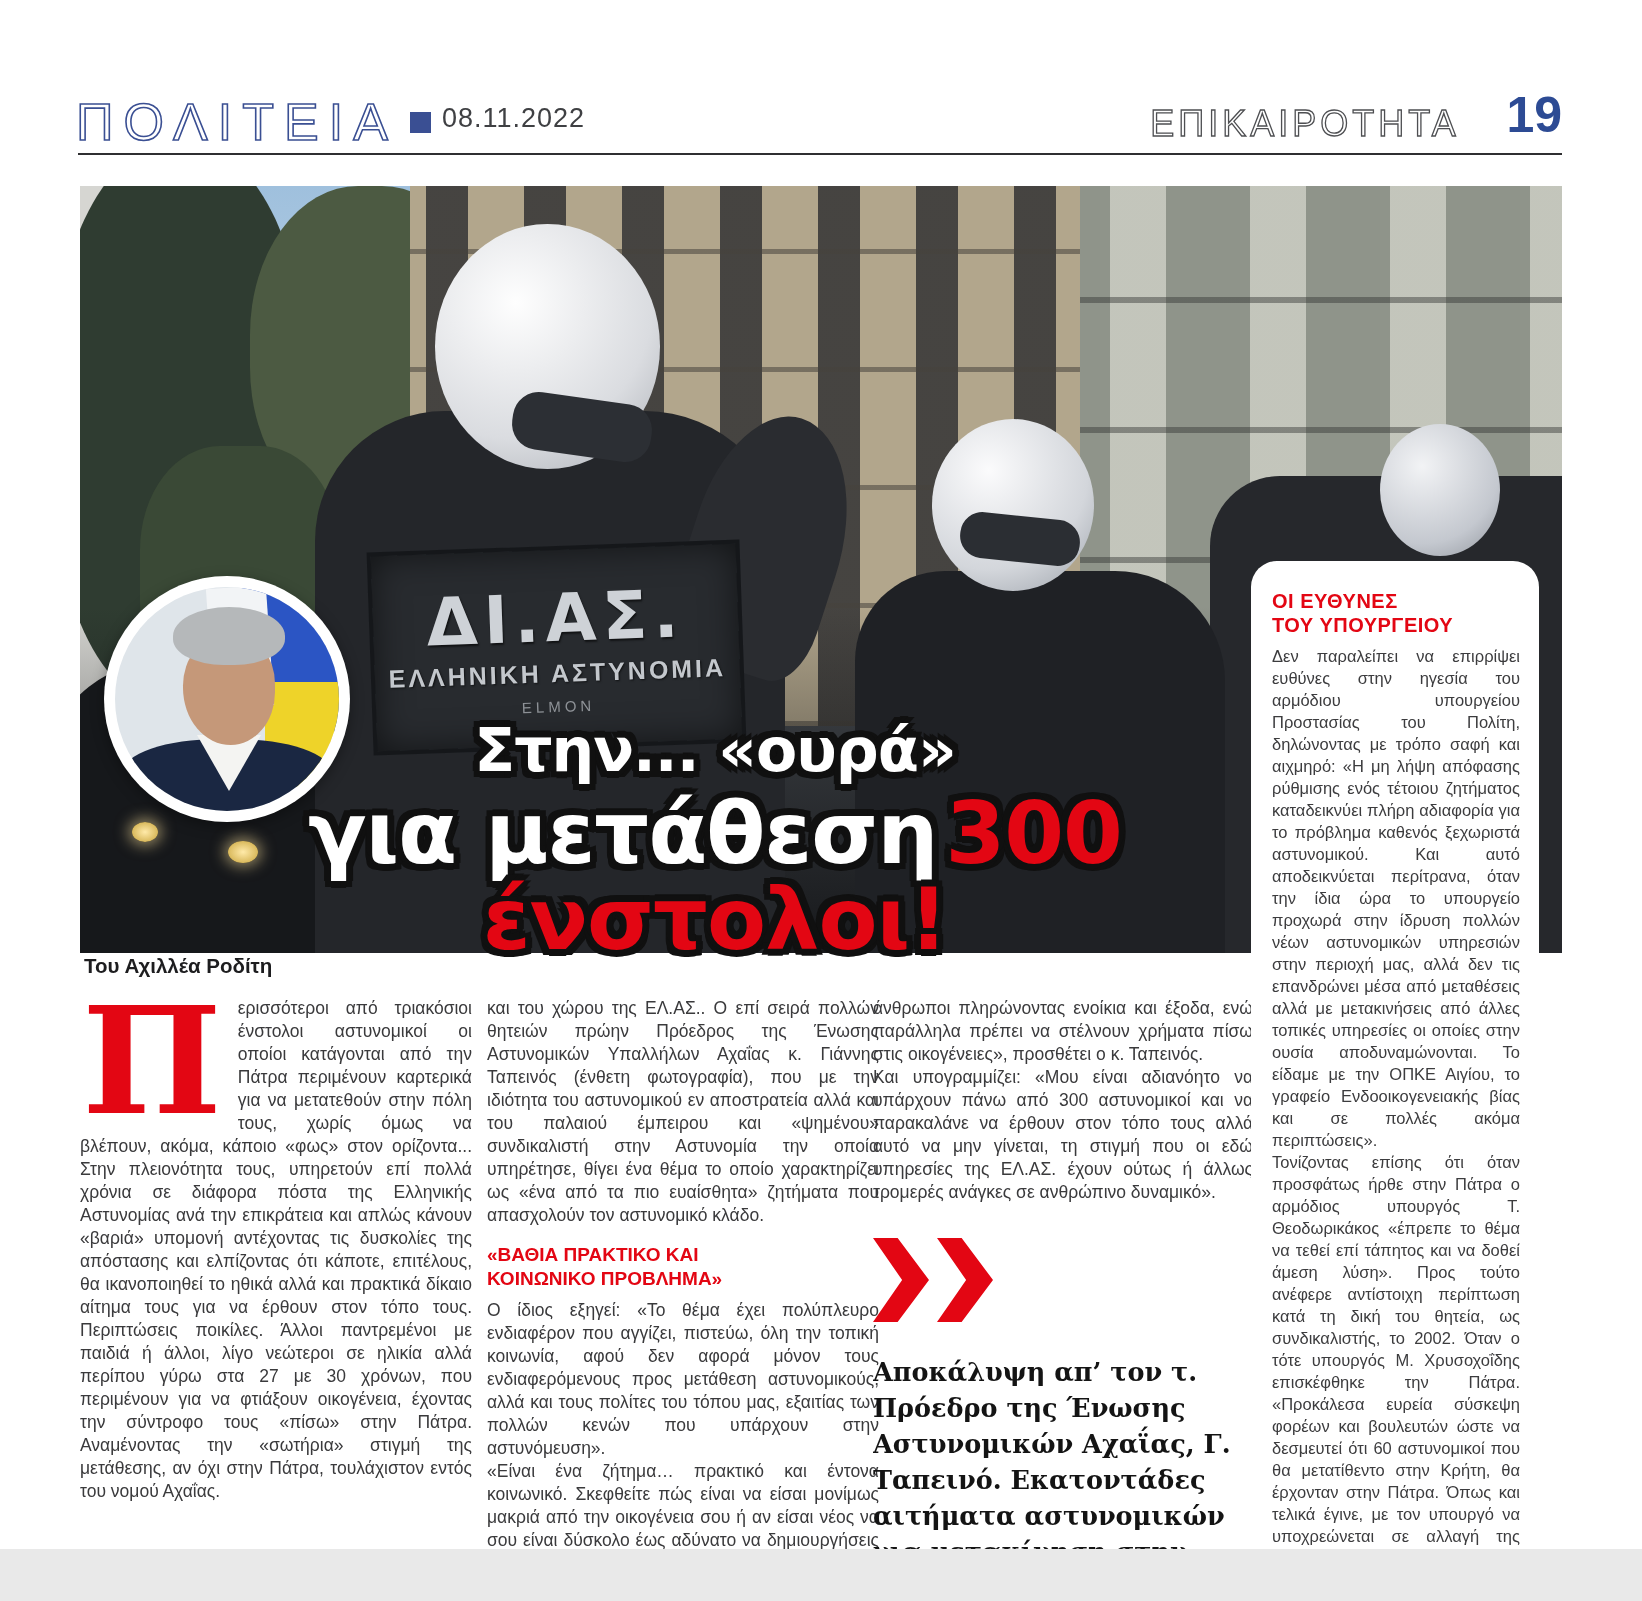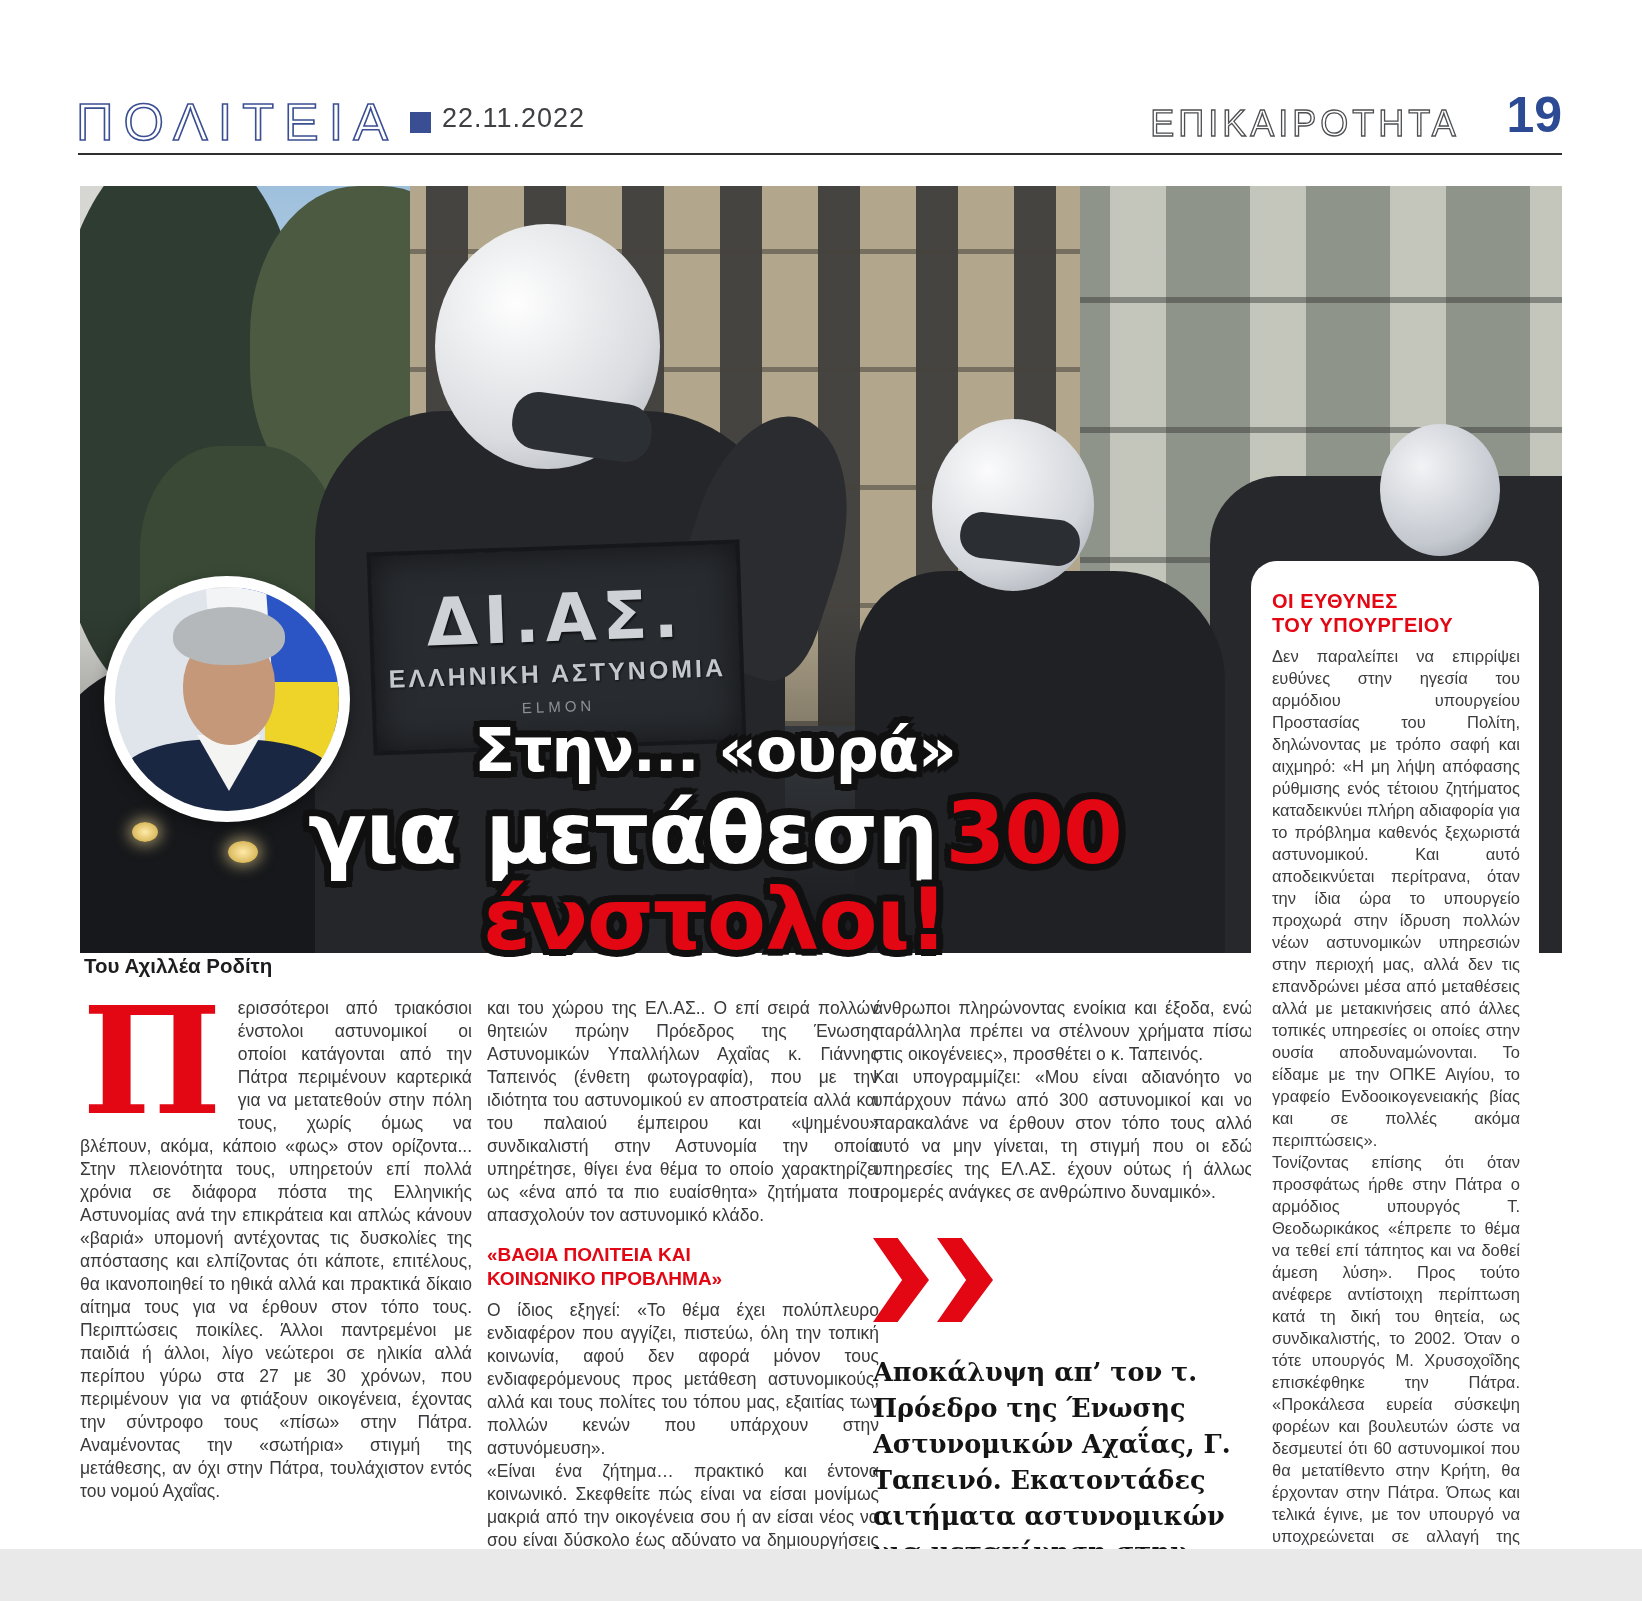--- a/index.html
+++ b/index.html
@@ -129,21 +129,21 @@
     color:#141414; text-align:left;}
   .bottom-rule{position:absolute; left:80px; top:1581px; width:1482px; height:1px; background:#8e8e90;}
 </style>
 </head>
 <body>
 
 <div class="page">
 
   <div class="masthead">ΠΟΛΙΤΕΙΑ</div>
   <span class="date-square"></span>
-  <div class="date-label">22.11.2022</div>
+  <div class="date-label">08.11.2022</div>
   <div class="section-label">ΕΠΙΚΑΙΡΟΤΗΤΑ</div>
   <div class="page-number">19</div>
   <div class="header-rule"></div>
 
   <div class="photo">
     <div class="sky"></div>
     <div class="bldg-far"></div>
     <div class="tree-1"></div>
     <div class="tree-2"></div>
     <div class="tree-3"></div>
@@ -202,21 +202,21 @@
 
   <div class="byline">Του Αχιλλέα Ροδίτη</div>
 
   <div class="col col-1">
     <p><span class="dropcap">Π</span><span>ερισσότεροι από τριακόσιοι ένστολοι αστυνομικοί οι οποίοι κατάγονται από την Πάτρα περιμένουν καρτερικά για να μετατεθούν στην πόλη τους, χωρίς όμως να βλέπουν, ακόμα, κάποιο «φως» στον ορίζοντα... Στην πλειονότητα τους, υπηρετούν επί πολλά χρόνια σε διάφορα πόστα της Ελληνικής Αστυνομίας ανά την επικράτεια και απλώς κάνουν «βαριά» υπομονή αντέχοντας τις δυσκολίες της απόστασης και ελπίζοντας ότι κάποτε, επιτέλους, θα ικανοποιηθεί το ηθικά αλλά και πρακτικά δίκαιο αίτημα τους για να έρθουν στον τόπο τους. Περιπτώσεις ποικίλες. Άλλοι παντρεμένοι με παιδιά ή άλλοι, λίγο νεώτεροι σε ηλικία αλλά περίπου γύρω στα 27 με 30 χρόνων, που περιμένουν για να φτιάξουν οικογένεια, έχοντας την σύντροφο τους «πίσω» στην Πάτρα. Αναμένοντας την «σωτήρια» στιγμή της μετάθεσης, αν όχι στην Πάτρα, τουλάχιστον εντός του νομού Αχαΐας.</span></p>
   </div>
 
   <div class="col col-2">
     <p>και του χώρου της ΕΛ.ΑΣ.. Ο επί σειρά πολλών θητειών πρώην Πρόεδρος της Ένωσης Αστυνομικών Υπαλλήλων Αχαΐας κ. Γιάννης Ταπεινός (ένθετη φωτογραφία), που με την ιδιότητα του αστυνομικού εν αποστρατεία αλλά και του παλαιού έμπειρου και «ψημένου» συνδικαλιστή στην Αστυνομία την οποία υπηρέτησε, θίγει ένα θέμα το οποίο χαρακτηρίζει ως «ένα από τα πιο ευαίσθητα» ζητήματα που απασχολούν τον αστυνομικό κλάδο.</p>
     <div class="subhead">
-      <div>«ΒΑΘΙΑ ΠΟΛΙΤΕΙΑ ΚΑΙ</div>
+      <div>«ΒΑΘΙΑ ΠΡΑΚΤΙΚΟ ΚΑΙ</div>
       <div>ΚΟΙΝΩΝΙΚΟ ΠΡΟΒΛΗΜΑ»</div>
     </div>
     <p>Ο ίδιος εξηγεί: «Το θέμα έχει πολύπλευρο ενδιαφέρον που αγγίζει, πιστεύω, όλη την τοπική κοινωνία, αφού δεν αφορά μόνον τους ενδιαφερόμενους προς μετάθεση αστυνομικούς, αλλά και τους πολίτες του τόπου μας, εξαιτίας των πολλών κενών που υπάρχουν στην αστυνόμευση».</p>
     <p>«Είναι ένα ζήτημα… πρακτικό και έντονα κοινωνικό. Σκεφθείτε πώς είναι να είσαι μονίμως μακριά από την οικογένεια σου ή αν είσαι νέος να σου είναι δύσκολο έως αδύνατο να δημιουργήσεις οικογένεια. Και σκεφθείτε πώς με ένα μισθό μπορούν να ανταπεξέλθουν αυτοί οι</p>
   </div>
 
   <div class="col col-3">
     <p>άνθρωποι πληρώνοντας ενοίκια και έξοδα, ενώ παράλληλα πρέπει να στέλνουν χρήματα πίσω στις οικογένειες», προσθέτει ο κ. Ταπεινός.</p>
     <p>Και υπογραμμίζει: «Μου είναι αδιανόητο να υπάρχουν πάνω από 300 αστυνομικοί και να παρακαλάνε να έρθουν στον τόπο τους αλλά αυτό να μην γίνεται, τη στιγμή που οι εδώ υπηρεσίες της ΕΛ.ΑΣ. έχουν ούτως ή άλλως τρομερές ανάγκες σε ανθρώπινο δυναμικό».</p>
     <div class="pq-marker">

